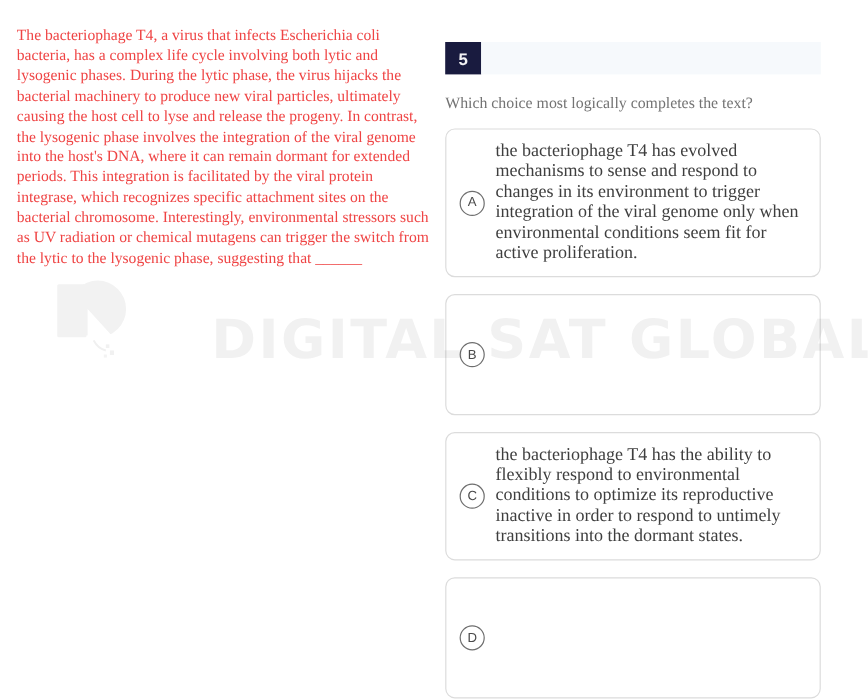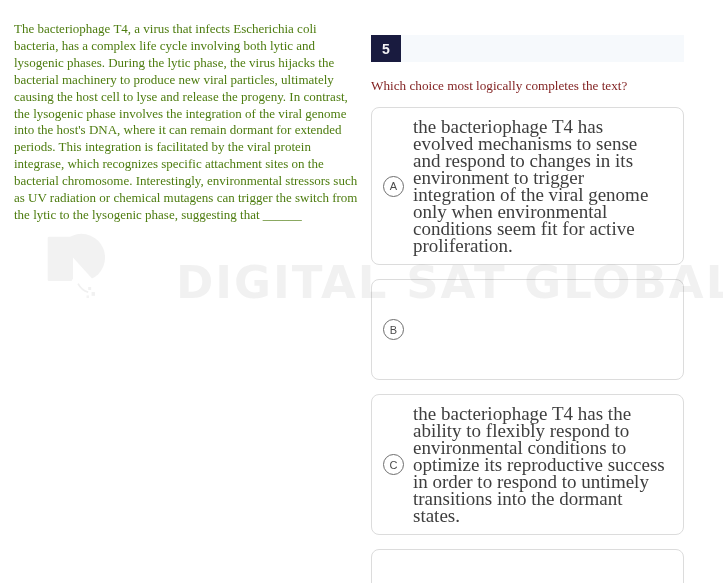--- a/index.html
+++ b/index.html
@@ -26,21 +26,21 @@
     color: rgba(45, 45, 45, 0.065);
     z-index: 6; pointer-events: none;
     user-select: none;
   }
 
   
   .passage {
     position: absolute; left: 14px; top: 21px;
     width: 349px;
     font-size: 13px; line-height: 16.9px;
-    color: #4d7c0f;
+    color: #ef4444;
     z-index: 2;
   }
 
   
   .qcol {
     position: absolute; left: 371px; top: 35px;
     width: 313px; z-index: 2;
   }
   .qheader { display: flex; height: 27px; }
   .qnum {
@@ -48,21 +48,21 @@
     background: #191b3f; color: #f2f2f4;
     font-family: "Liberation Sans", sans-serif;
     font-weight: bold; font-size: 14px;
     display: flex; align-items: center; justify-content: center;
     flex: 0 0 auto;
   }
   .qbar { flex: 1 1 auto; background: #f6f9fc; }
   .qprompt {
     margin-top: 16px;
     font-size: 13.2px; line-height: 16px;
-    color: #7f1d1d;
+    color: #737373;
   }
   .choices { margin-top: 13px; }
   .choice {
     display: flex; align-items: center;
     min-height: 101px;
     border: 1px solid #dcdcdc; border-radius: 8px;
     background: #ffffff;
     padding: 10px 16px 10px 11px;
     margin-bottom: 14px;
     cursor: pointer;
@@ -70,21 +70,21 @@
   .letter {
     flex: 0 0 auto;
     width: 21px; height: 21px;
     border: 1px solid #6e6e6e; border-radius: 50%;
     display: flex; align-items: center; justify-content: center;
     font-family: "Liberation Sans", sans-serif;
     font-size: 11px; color: #4a4a4a;
     margin-right: 9px;
   }
   .ctext {
-    font-size: 19px; line-height: 17px;
+    font-size: 15px; line-height: 17px;
     color: #3e3e3e;
   }
 </style>
 </head>
 <body>
 
 <div class="stage">
 
   <div class="wm-logo">
     <svg width="165" height="170" viewBox="0 233 165 403" aria-hidden="true">
@@ -119,21 +119,21 @@
         <span class="letter">A</span>
         <span class="ctext">the bacteriophage T4 has evolved mechanisms to sense and respond to changes in its environment to trigger integration of the viral genome only when environmental conditions seem fit for active proliferation.</span>
       </div>
 
       <div class="choice">
         <span class="letter">B</span>
       </div>
 
       <div class="choice">
         <span class="letter">C</span>
-        <span class="ctext">the bacteriophage T4 has the ability to flexibly respond to environmental conditions to optimize its reproductive success in order to respond to untimely transitions into the dormant states.</span>
+        <span class="ctext">the bacteriophage T4 has the ability to flexibly respond to environmental conditions to optimize its reproductive inactive in order to respond to untimely transitions into the dormant states.</span>
       </div>
 
       <div class="choice">
         <span class="letter">D</span>
       </div>
 
     </div>
   </section>
 
 </div>

